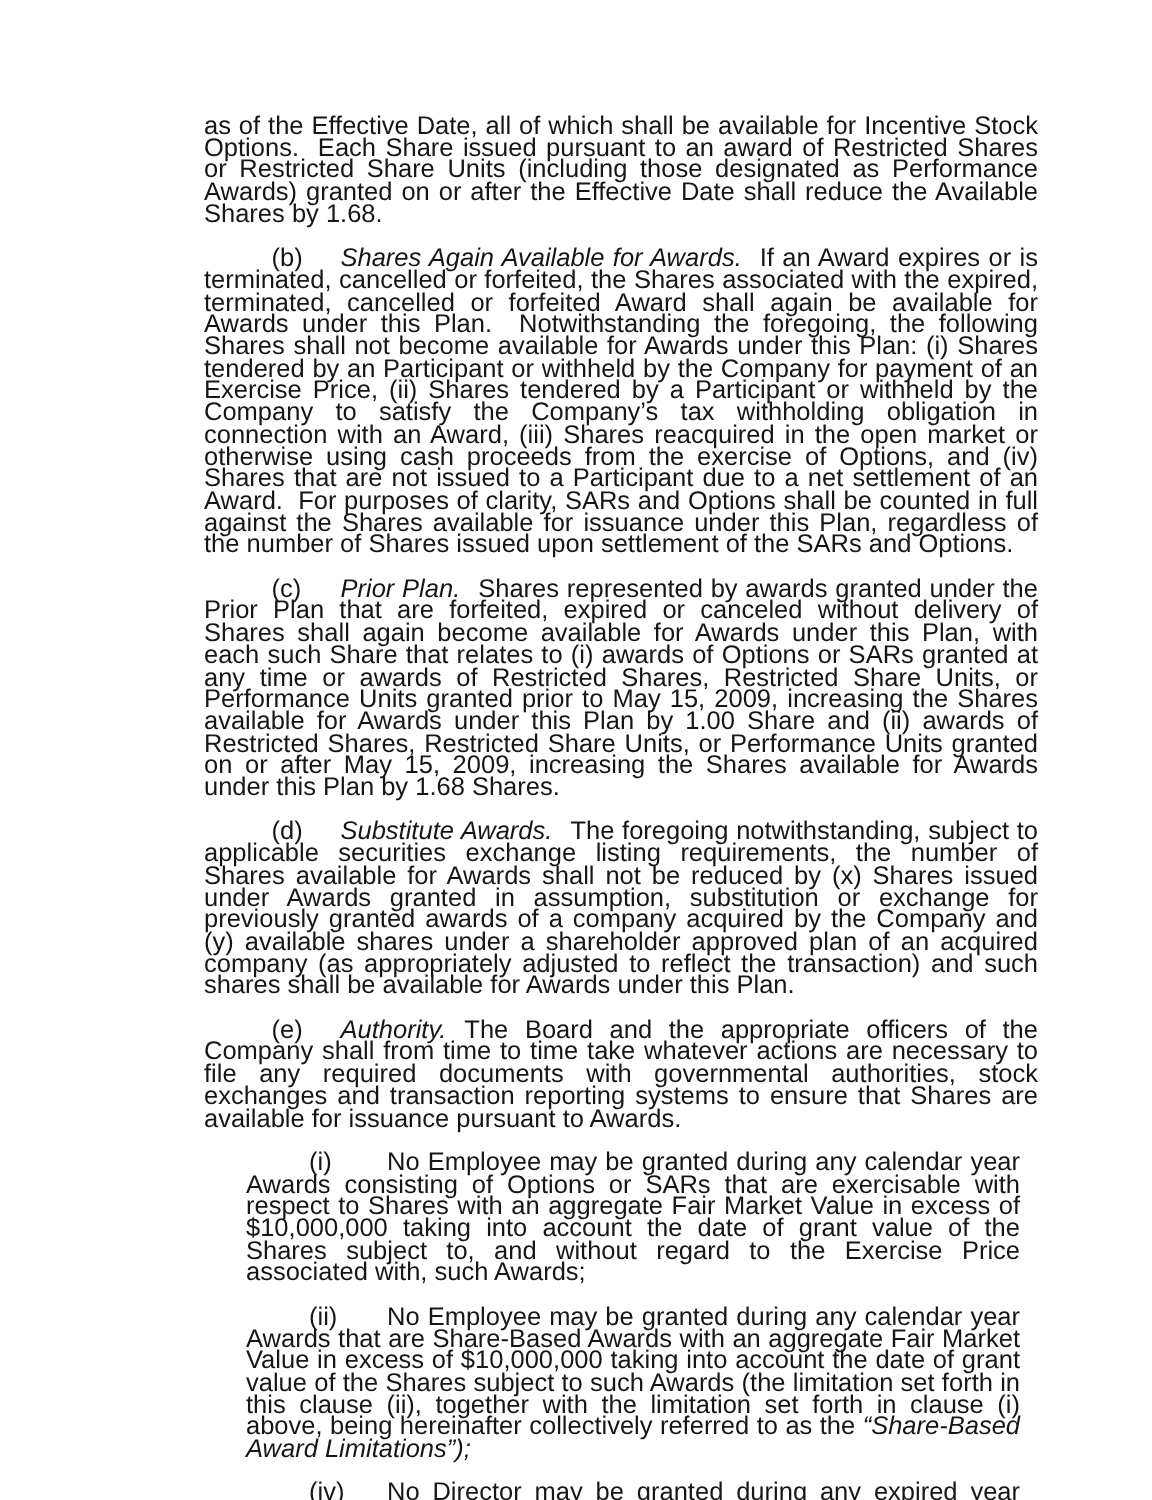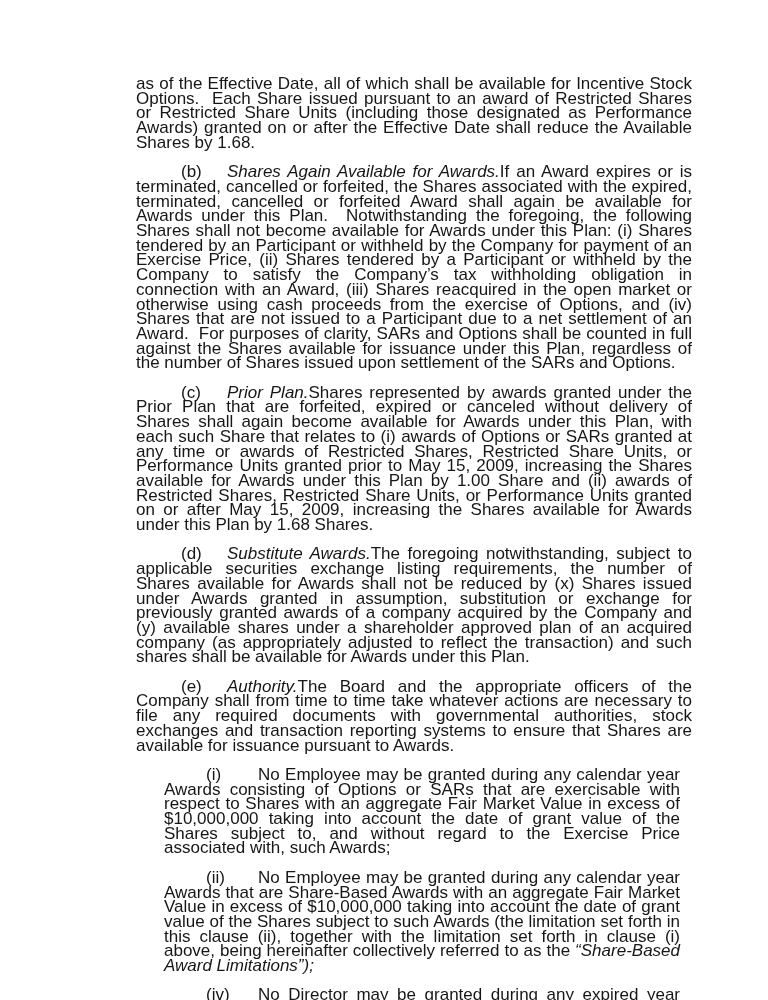--- a/index.html
+++ b/index.html
@@ -33,21 +33,21 @@
     text-indent: 0;
   }
   .plabel {
     display: inline-block;
     width: 46px;
     text-indent: 0;
     vertical-align: baseline;
   }
   .pheading {
     font-style: italic;
-    margin-right: 0;
+    margin-right: 12px;
   }
   .ptext {
     white-space: pre-wrap;
   }
   .subitems {
     margin-left: 28px;
     width: 516px;
   }
   p.subitem {
     margin: 0 0 14.7px 0;

